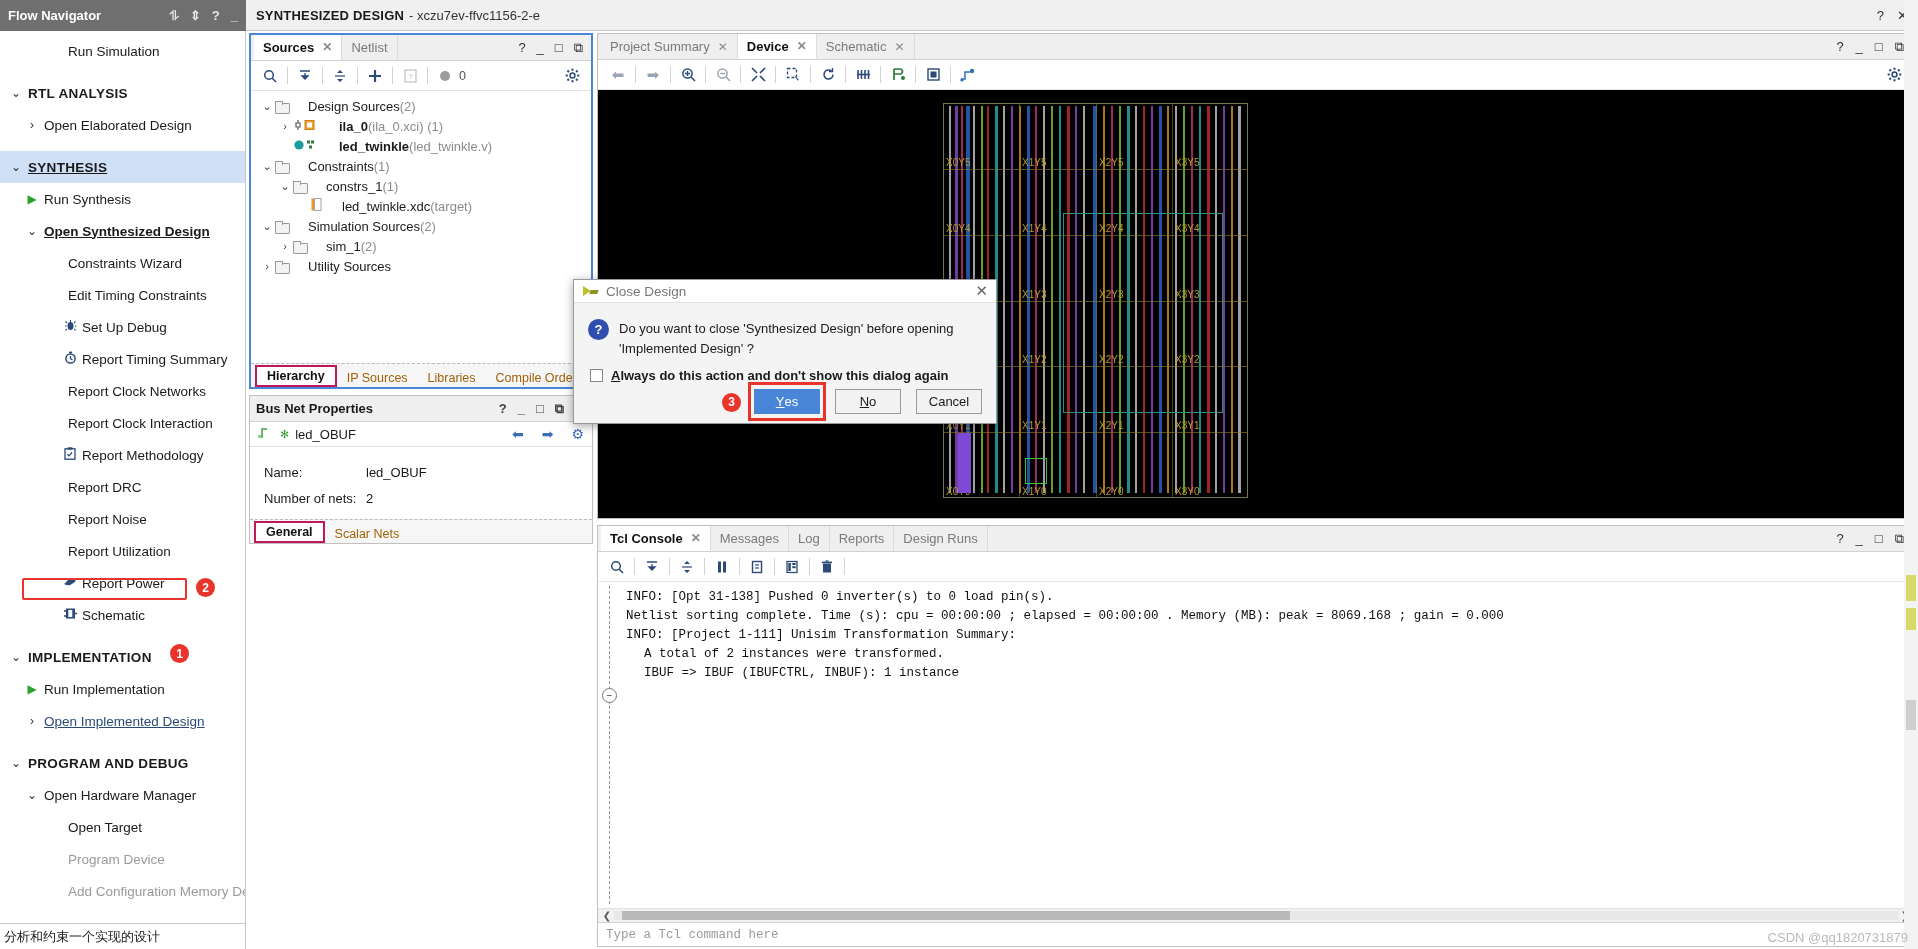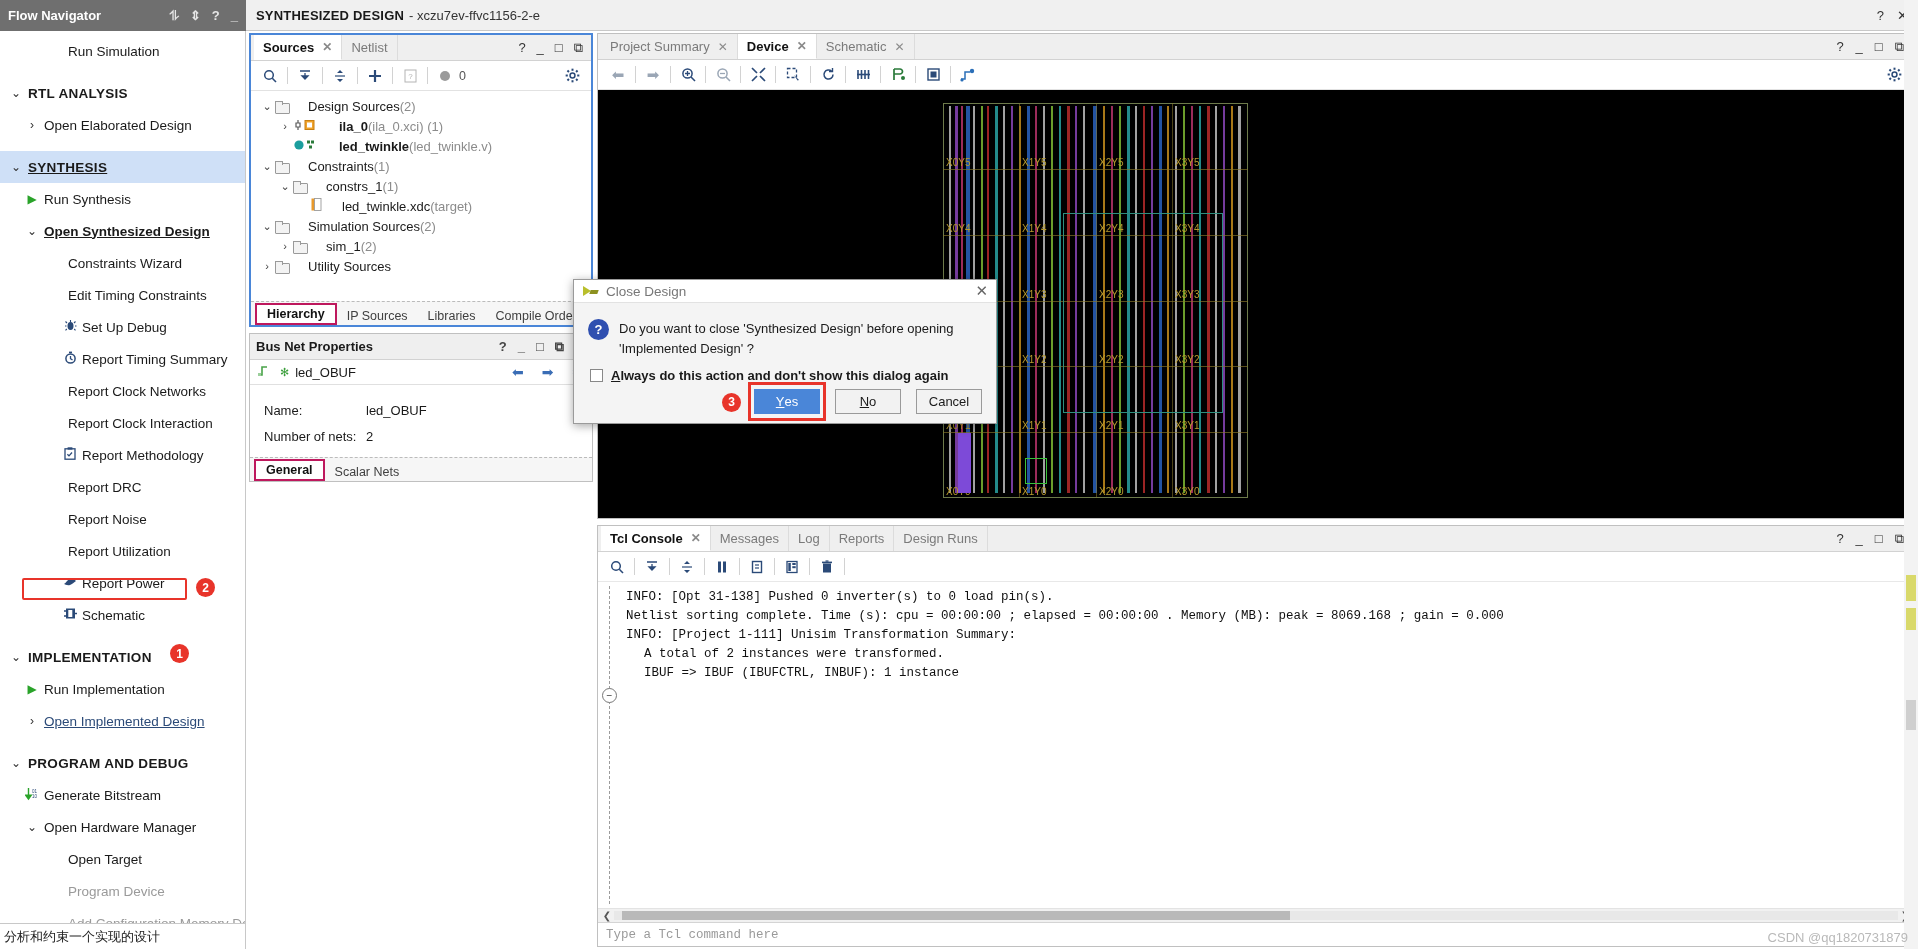--- a/index.html
+++ b/index.html
@@ -76,21 +76,21 @@
     background:#e8342a; color:#fff; font-size:12px; font-weight:bold;
     display:flex; align-items:center; justify-content:center;
   }
   .ulink { text-decoration:underline; }
 
   
   .midcol { width:348px; flex:0 0 348px; display:flex; flex-direction:column;
             background:#ffffff; padding:2px 1px 0 3px; }
 
   .panel { display:flex; flex-direction:column; background:#fff; }
-  .panel-sources { height:294px; border:2px solid #4a86d8; margin-bottom:6px; }
+  .panel-sources { height:356px; border:2px solid #4a86d8; margin-bottom:6px; }
   .panel-props  { height:149px; border:1px solid #c0c0c0; }
 
   .tabstrip {
     display:flex; align-items:flex-end; height:26px; background:#efefef;
     border-bottom:1px solid #d2d2d2; padding-left:3px;
   }
   .tab {
     display:flex; align-items:center; gap:8px; height:25px; padding:0 9px;
     font-size:13px; color:#7a7a7a; cursor:pointer; border-right:1px solid #dcdcdc;
   }
@@ -127,21 +127,21 @@
   .folder { display:inline-block; width:13px; height:11px; position:relative; margin-right:3px; }
   .folder::before{ content:""; position:absolute; left:0; top:2px; width:13px; height:9px;
                    border:1px solid #9a9a9a; background:#f3f3f3; border-radius:1px; }
   .folder::after { content:""; position:absolute; left:0; top:0px; width:6px; height:3px;
                    border:1px solid #9a9a9a; border-bottom:none; background:#f3f3f3; }
 
   .bottabs {
     height:24px; display:flex; align-items:flex-end; border-top:1px dashed #bbb;
     background:#f6f6f6; padding-left:4px;
   }
-  .btab { padding:2px 10px; font-size:12.5px; color:#404040; cursor:pointer; }
+  .btab { padding:2px 10px; font-size:12.5px; color:#a16207; cursor:pointer; }
   .btab.active { background:#fff; border:2px solid #be185d; color:#111; font-weight:bold; }
 
   .prop-head {
     height:25px; display:flex; align-items:center; gap:6px; padding:0 8px;
     border-bottom:1px solid #e0e0e0; font-size:13px;
   }
   .prop-head .sp { flex:1; }
   .prop-head .na { color:#3a6db5; margin-left:12px; cursor:pointer; font-size:14px; }
   .prop-body { flex:1; padding:12px 0 0 14px; font-size:13px; }
   .prow { display:flex; height:26px; align-items:center; }
@@ -361,28 +361,20 @@
             <span class="lbl" style="">Run Implementation</span>
           </div>
           <div class="fn-item lvl1">
             <span class="chev">›</span>
             <span class="lbl ulink" style="color:#2b4a78;">Open Implemented Design</span>
           </div>
           <div class="fn-spacer"></div>
           <div class="fn-item lvl0 section">
             <span class="chev">⌄</span>
             <span class="lbl" style="font-weight:bold;letter-spacing:.3px;">PROGRAM AND DEBUG</span>
-          </div>
-          <div class="fn-item lvl1">
-            <span class="ico"><svg width="14" height="14" viewBox="0 0 14 14">
-                <path d="M3.5 1v8M3.5 12L0.8 8.3h5.4z" fill="#2aa32a" stroke="#2aa32a" stroke-width="1.4"></path>
-                <text x="9.5" y="6" font-size="4.5" fill="#2b4a78" text-anchor="middle">01</text>
-                <text x="9.5" y="11" font-size="4.5" fill="#2b4a78" text-anchor="middle">10</text>
-              </svg></span>
-            <span class="lbl" style="">Generate Bitstream</span>
           </div>
           <div class="fn-item lvl1">
             <span class="chev">⌄</span>
             <span class="lbl" style="">Open Hardware Manager</span>
           </div>
           <div class="fn-item lvl2">
             <span class="lbl">Open Target</span>
           </div>
           <div class="fn-item lvl2 dim">
             <span class="lbl">Program Device</span>

